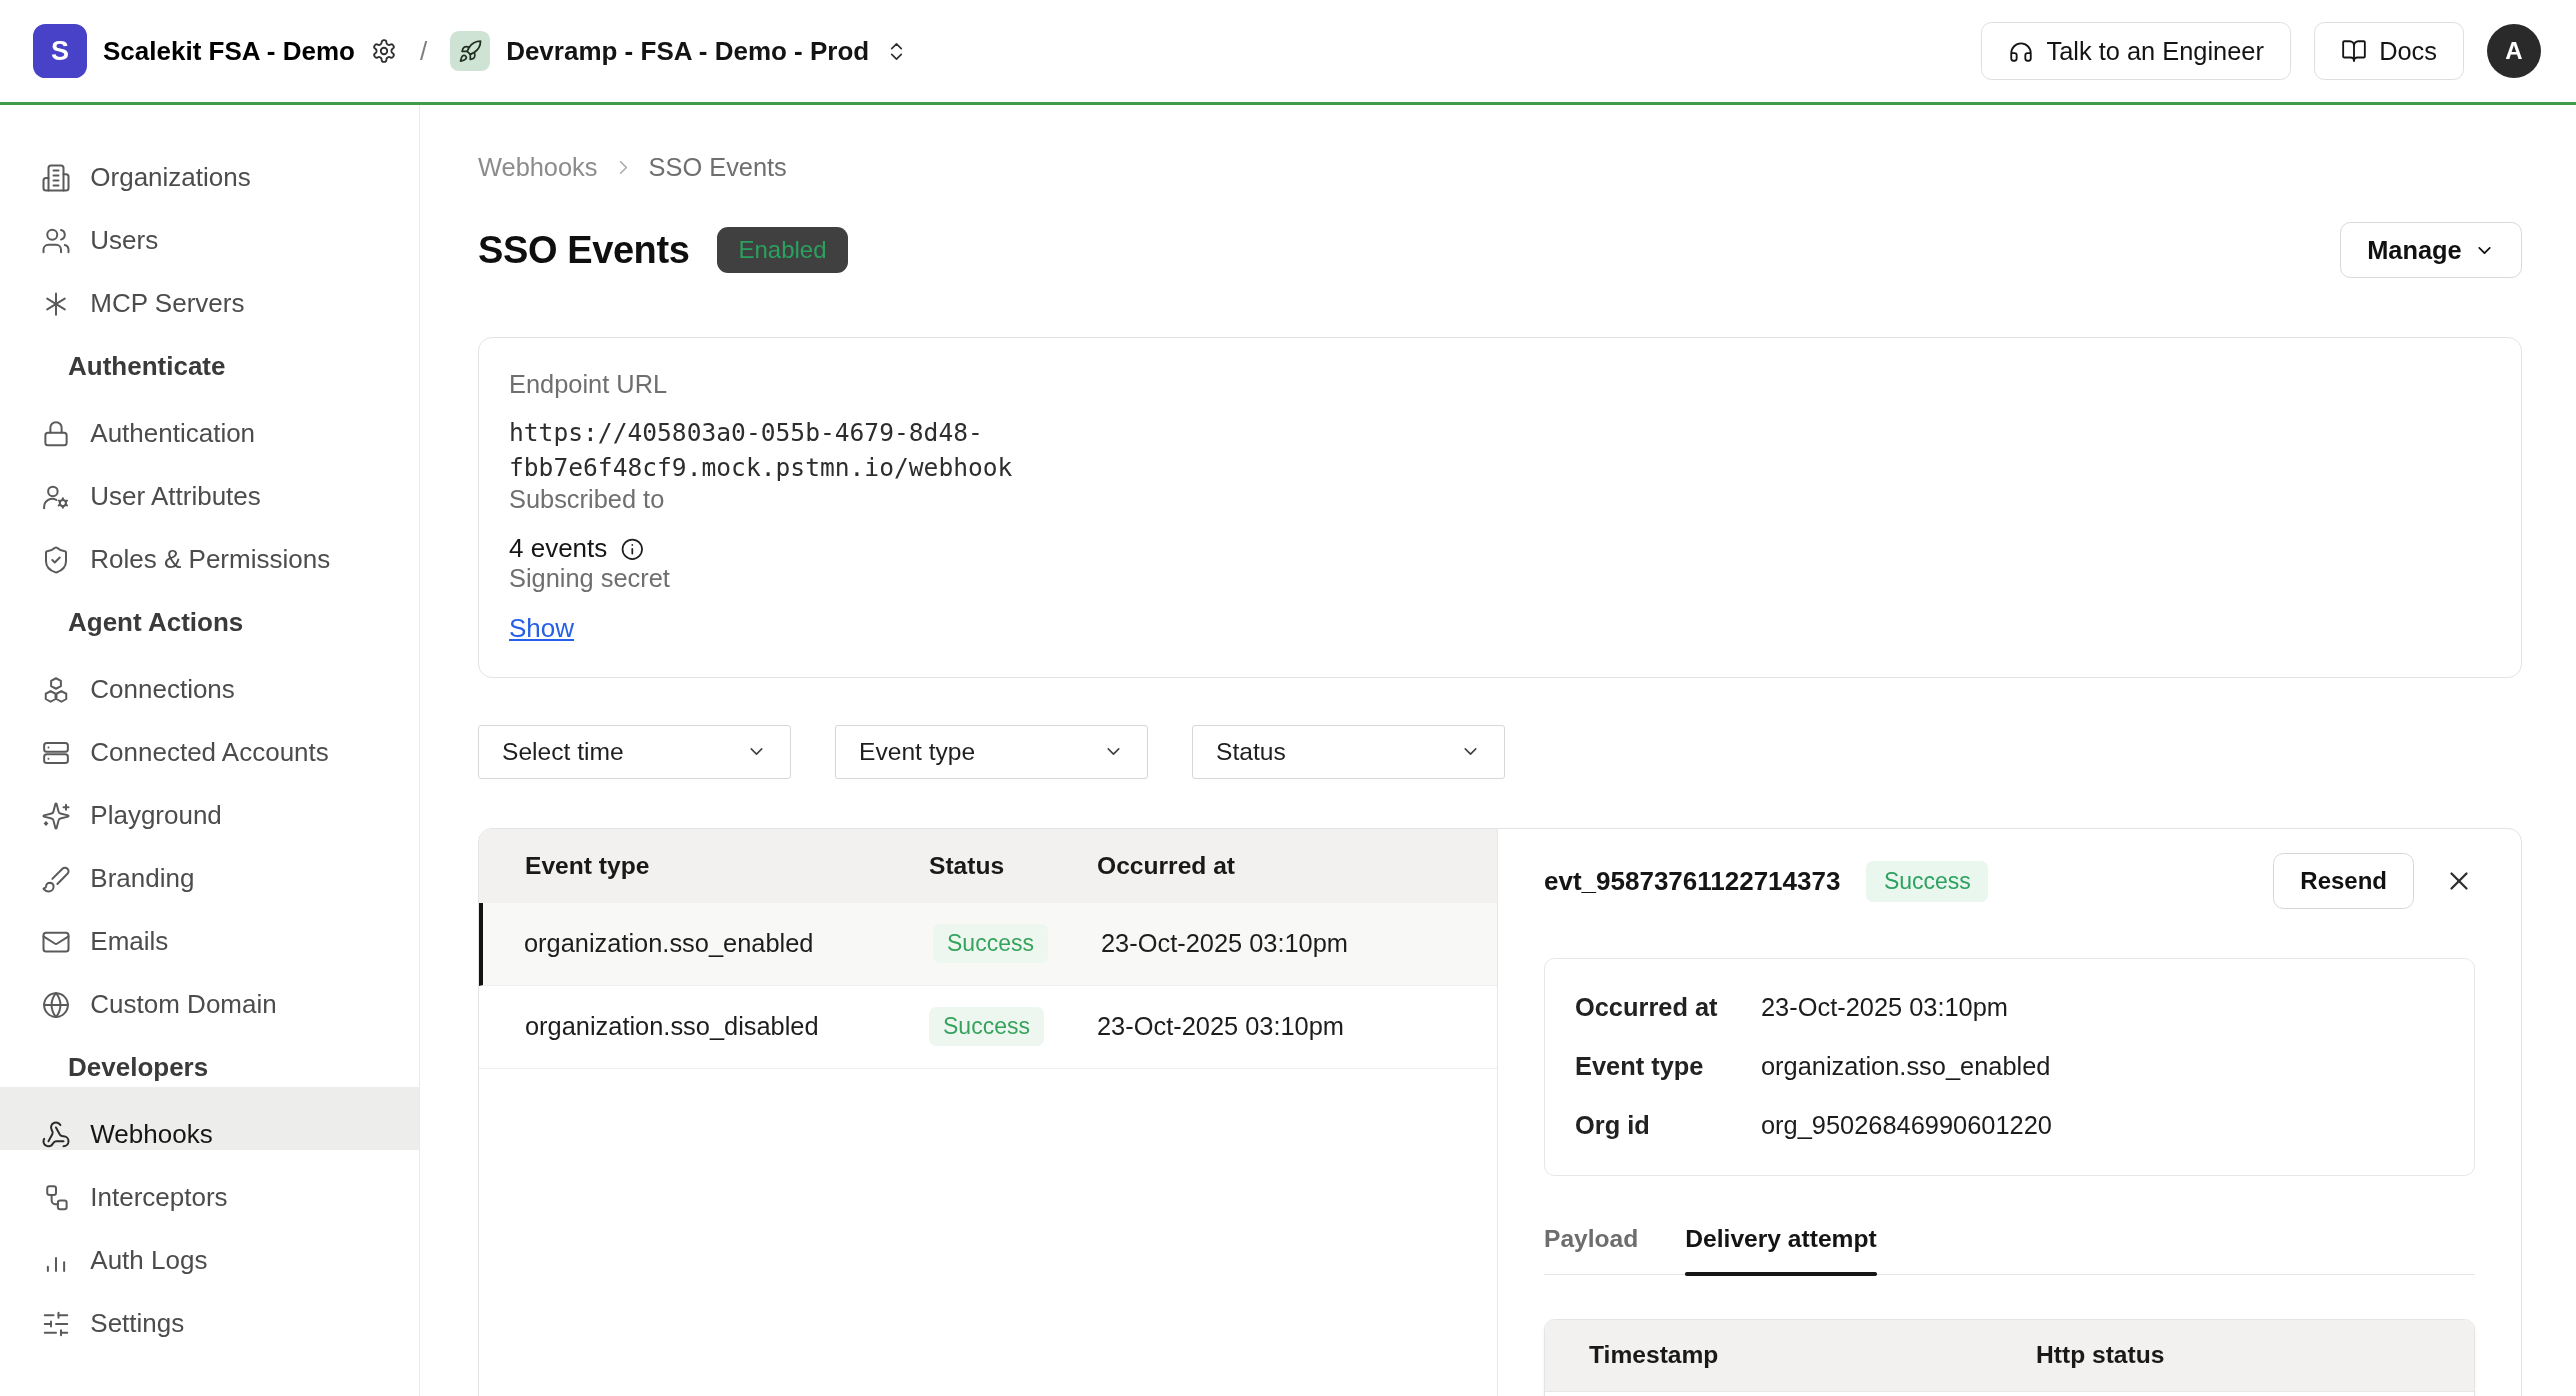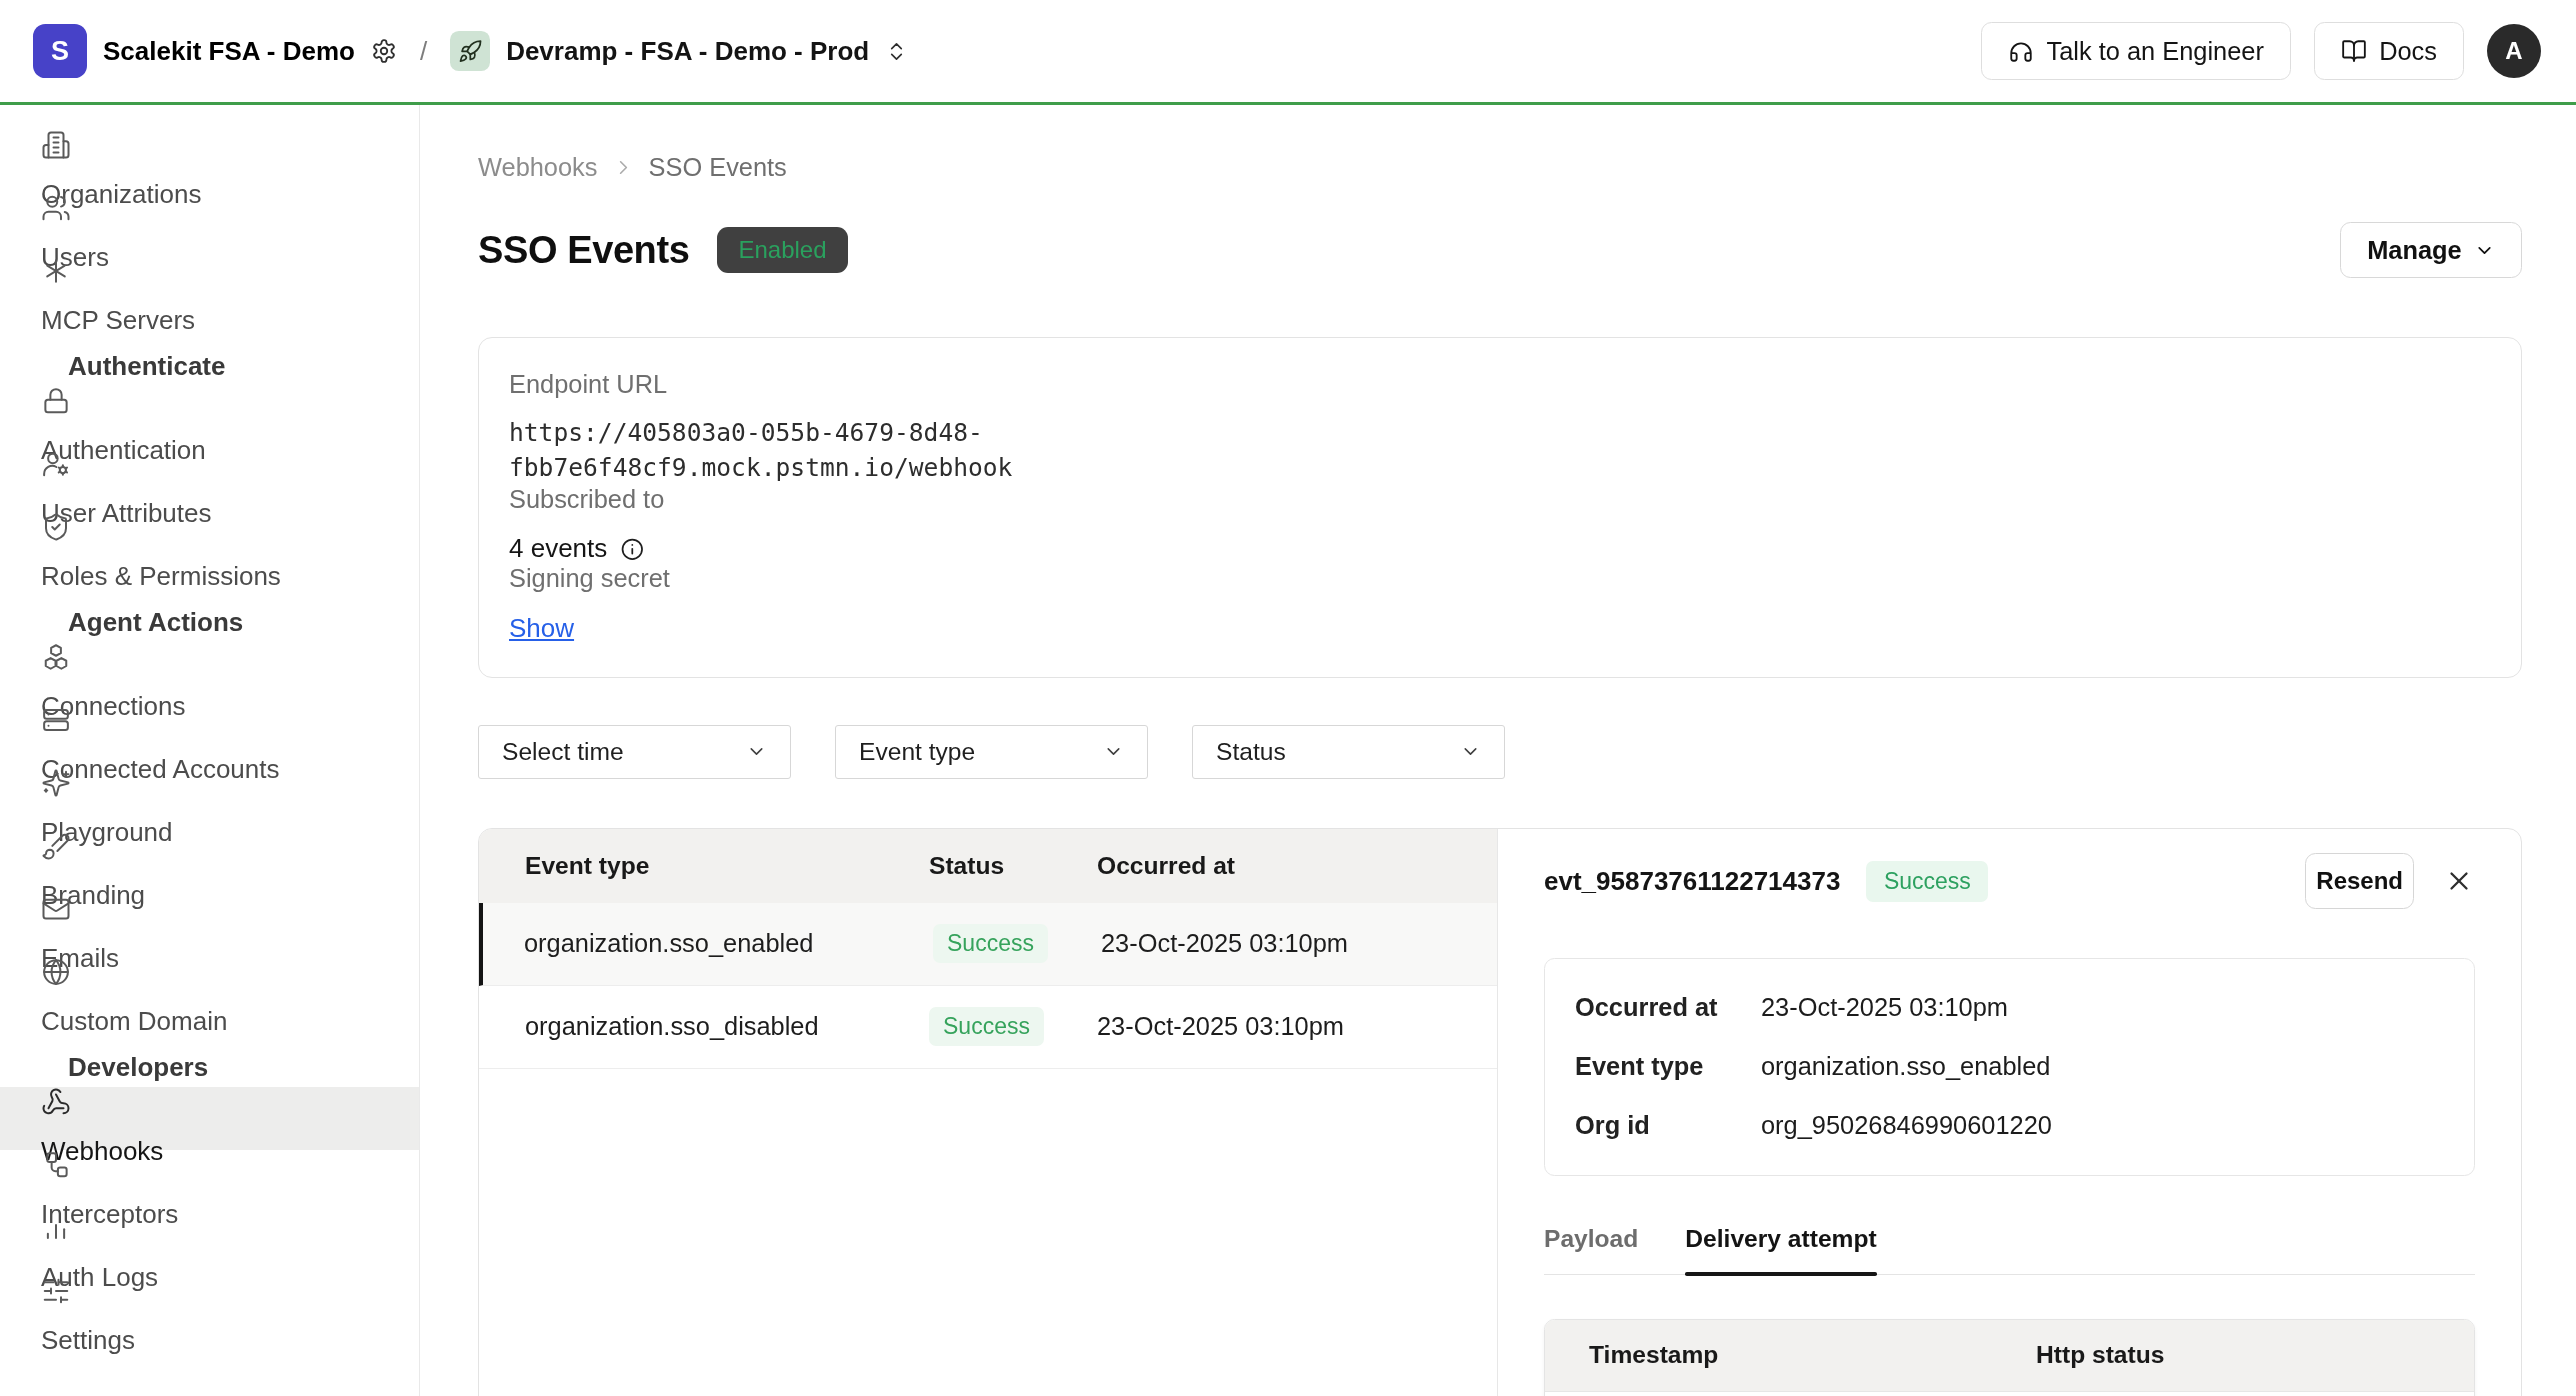--- a/index.html
+++ b/index.html
@@ -28,22 +28,22 @@
            border:1.3px solid #dedede; border-radius:10.5px; background:#fff; font-size:25.4px;
            font-weight:500; color:#141414; cursor:pointer; font-family:Liberation Sans, sans-serif; }
   .avatar{ width:54px; height:54px; border-radius:50%; background:#2a2a2a; color:#fff;
            font-size:24px; font-weight:600; display:flex; align-items:center; justify-content:center; cursor:pointer; }
 
   
   .shell{ display:flex; height:1292px; overflow:hidden; }
 
   
   .sidebar{ width:420px; flex-shrink:0; border-right:0.9px solid #e9e9e9; padding-top:24.6px; overflow:hidden; }
-  .nav-item{ height:63px; display:flex; align-items:flex-start; gap:19.3px; padding:0 17.5px 0 41px;
-             font-size:26px; color:#4c4c4c; cursor:pointer;flex-direction:column; }
+  .nav-item{ height:63px; display:flex; align-items:flex-end; gap:19.3px; padding:0 17.5px 0 41px;
+             font-size:26px; color:#4c4c4c; cursor:pointer; }
   .nav-item svg{ width:30px; height:30px; color:#5a5a5a; flex-shrink:0; }
   .nav-item.active{ background:#ededec; color:#161616; font-weight:500; }
   .nav-item.active svg{ color:#2b2b2b; }
   .nav-header{ margin-top:28px; height:39px; display:flex; align-items:center; padding:0 41px;
                font-size:26px; font-weight:700; color:#3a3a3a;margin-left:27px; }
 
   
   .main{ flex:1; padding:47px 54px 0 58px; overflow:hidden; }
   .breadcrumb{ display:flex; align-items:center; gap:14px; font-size:25.4px; color:#8c8c8c; height:30px; }
   .breadcrumb .bc-link{ cursor:pointer; }
@@ -91,21 +91,21 @@
   .t-row.selected .c1{ padding-left:41px; }
   .pill-success{ display:inline-block; font-size:23px; color:#36a35c; background:#edf7f0;
                  padding:6.1px 14px; border-radius:7px; }
 
   
   .detail{ flex:1; padding:24.6px 46px 0 46px; }
   .detail-head{ display:flex; align-items:center; }
   .evt-id{ font-size:26px; font-weight:600; color:#151515; }
   .badge-success{ margin-left:26px; background:#e9f7ee; color:#2da160; font-size:23px;
                   padding:7px 17.5px; border-radius:7px; }
-  .resend-btn{ margin-left:auto; height:56px; padding:0 10px; border:1.3px solid #d6d6d6;
+  .resend-btn{ margin-left:auto; height:56px; padding:0 26px; border:1.3px solid #d6d6d6;
                border-radius:10.5px; background:#fff; font-size:24px; font-weight:700; color:#111;
                cursor:pointer; font-family:inherit; }
   .close-btn{ margin-left:28px; width:33px; height:33px; color:#2e2e2e; display:flex;
               align-items:center; justify-content:center; cursor:pointer; background:none; border:none; }
 
   .info-box{ margin-top:49px; border:1.3px solid #e6e6e6; border-radius:10.5px; padding:19.3px 30px; }
   .info-row{ display:flex; align-items:center; padding:15px 0; font-size:25.4px; }
   .info-label{ width:186px; font-weight:700; color:#222; flex-shrink:0; }
   .info-value{ color:#1c1c1c; }
 

